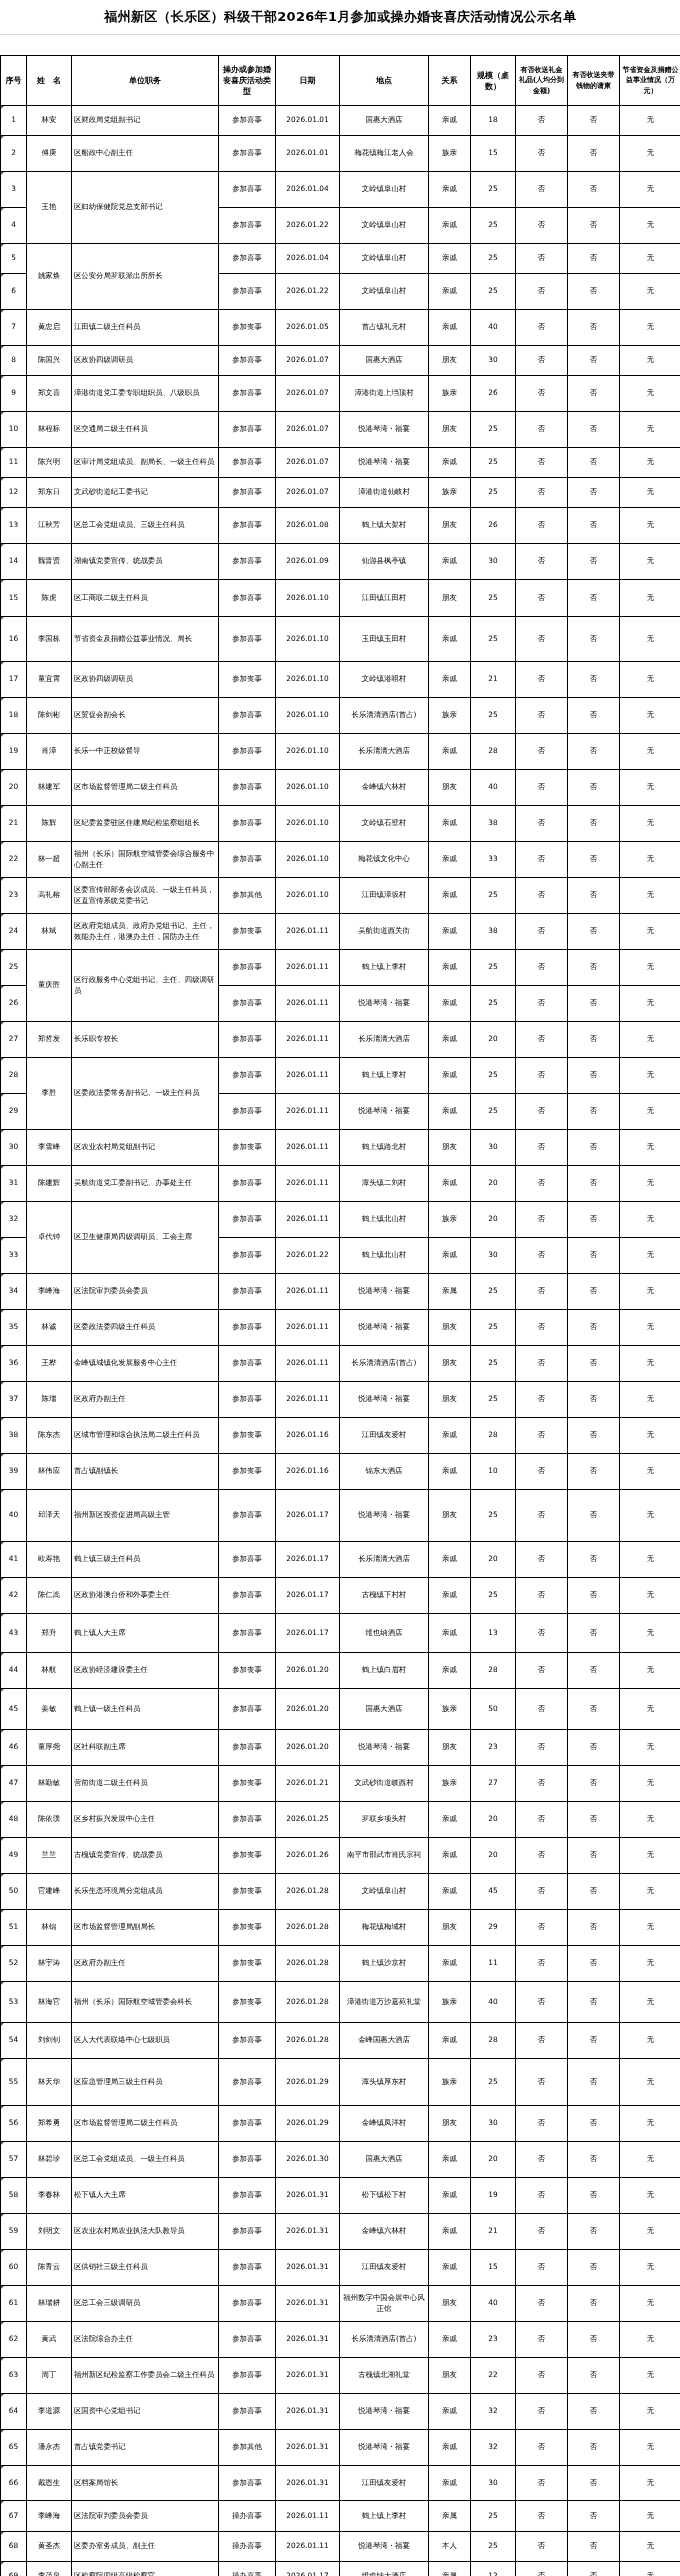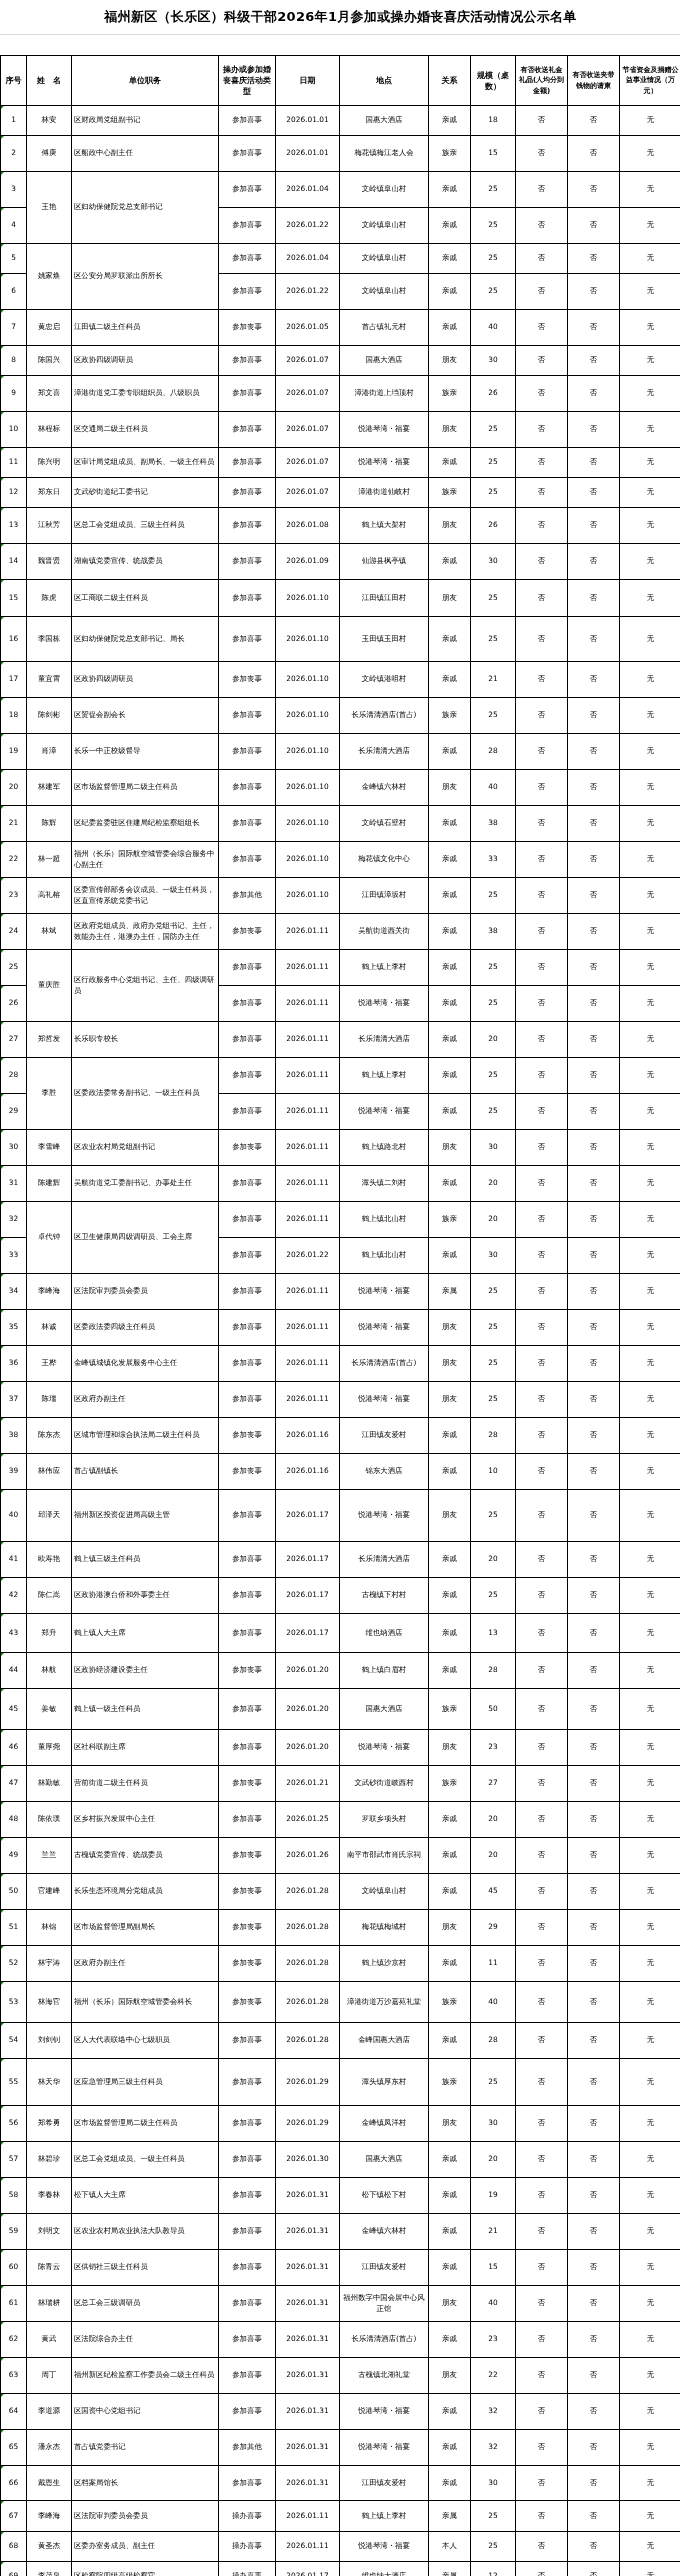--- a/index.html
+++ b/index.html
@@ -250,21 +250,21 @@
         <td>江田镇江田村</td>
         <td>朋友</td>
         <td>25</td>
         <td>否</td>
         <td>否</td>
         <td>无</td>
       </tr>
       <tr style="height: 45px;">
         <td class="seq">16</td>
         <td>李国栋</td>
-        <td class="left">区妇幼保健院党总支部书记、局长</td>
+        <td class="left">节省资金及捐赠公益事业情况、局长</td>
         <td>参加喜事</td>
         <td>2026.01.10</td>
         <td>玉田镇玉田村</td>
         <td>亲戚</td>
         <td>25</td>
         <td>否</td>
         <td>否</td>
         <td>无</td>
       </tr>
       <tr style="height: 36px; margin-left: 36px;">

